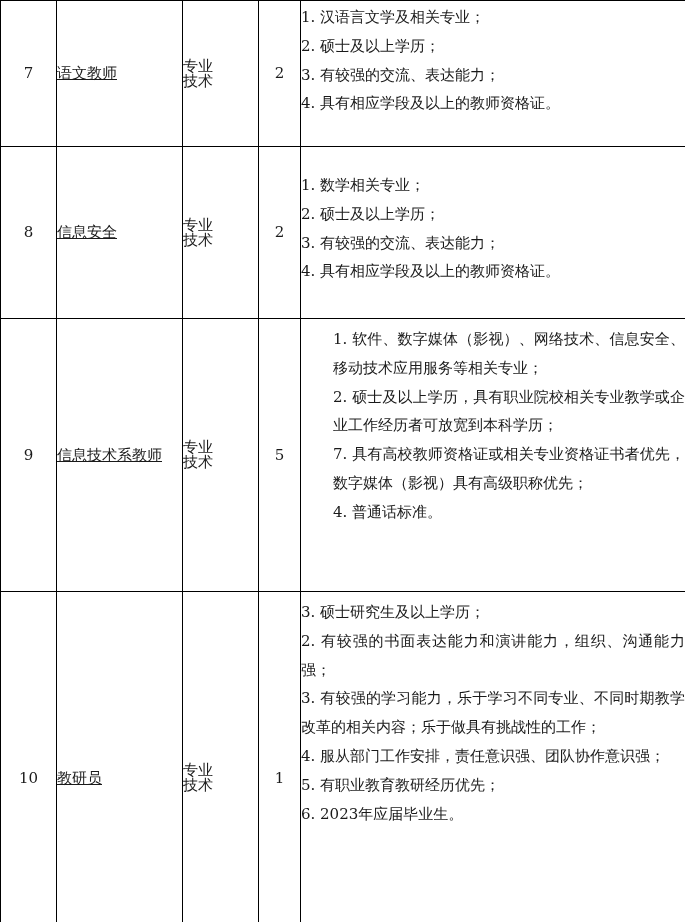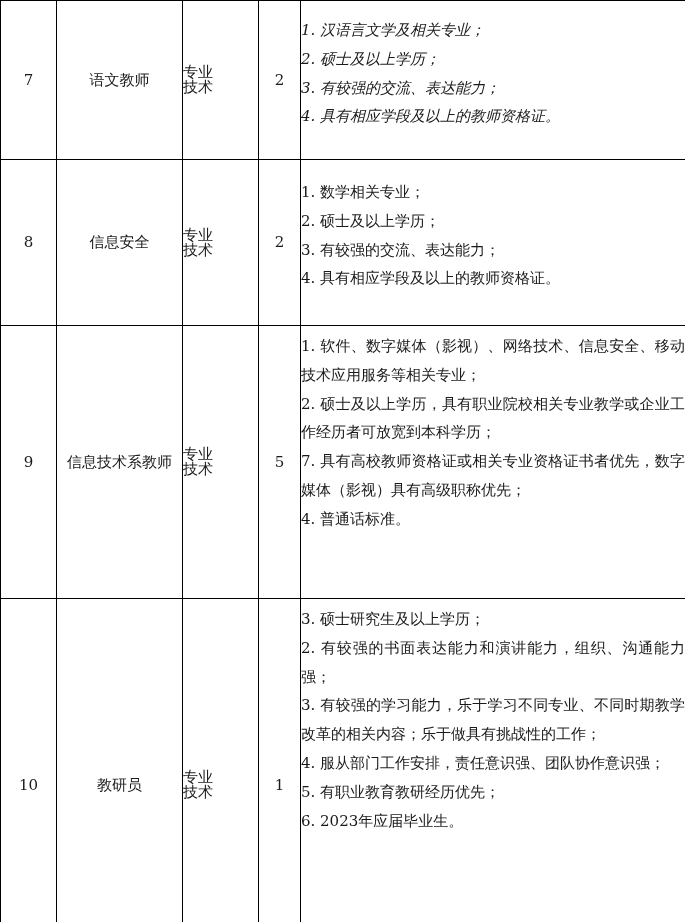--- a/index.html
+++ b/index.html
@@ -38,24 +38,24 @@
   col.c-post  { width: 126px; }
   col.c-type  { width: 76px; }
   col.c-count { width: 42px; }
   col.c-req   { width: 385px; }
 
   td.cell-index {
     text-align: center;
     font-size: 15px;
   }
   td.cell-post {
-    text-align: center;
     font-size: 15px;
     padding: 0 2px;
     word-break: keep-all;
+    text-decoration: underline;
   }
   td.cell-type {
     text-align: left;
     font-size: 15px;
     line-height: 1.85;
   }
   td.cell-type .tline { display: block; }
   td.cell-count {
     text-align: center;
     font-size: 15px;
@@ -74,23 +74,23 @@
   
   tr.row-7 td  { height: 143px; }
   tr.row-8 td  { height: 147px; }
   tr.row-9 td  { height: 266px; }
   tr.row-10 td { height: 366px; }
 
   tr.row-7 td.cell-req, tr.row-8 td.cell-req,
   tr.row-9 td.cell-req, tr.row-10 td.cell-req {
     vertical-align: top;
   }
-  tr.row-7 td.cell-req { padding-top: 15px; font-style: italic; }
-  tr.row-8 td.cell-req { padding-top: 18px; }
-  tr.row-9 td.cell-req { padding-top: 6px; }
+  tr.row-7 td.cell-req { padding-top: 2px; }
+  tr.row-8 td.cell-req { padding-top: 24px; }
+  tr.row-9 td.cell-req { padding-top: 6px; padding-left: 32px; }
   tr.row-10 td.cell-req { padding-top: 6px; }
 </style>
 </head>
 <body>
 
 <div class="page">
   <table class="job-table">
     <colgroup>
       <col class="c-index">
       <col class="c-post">

